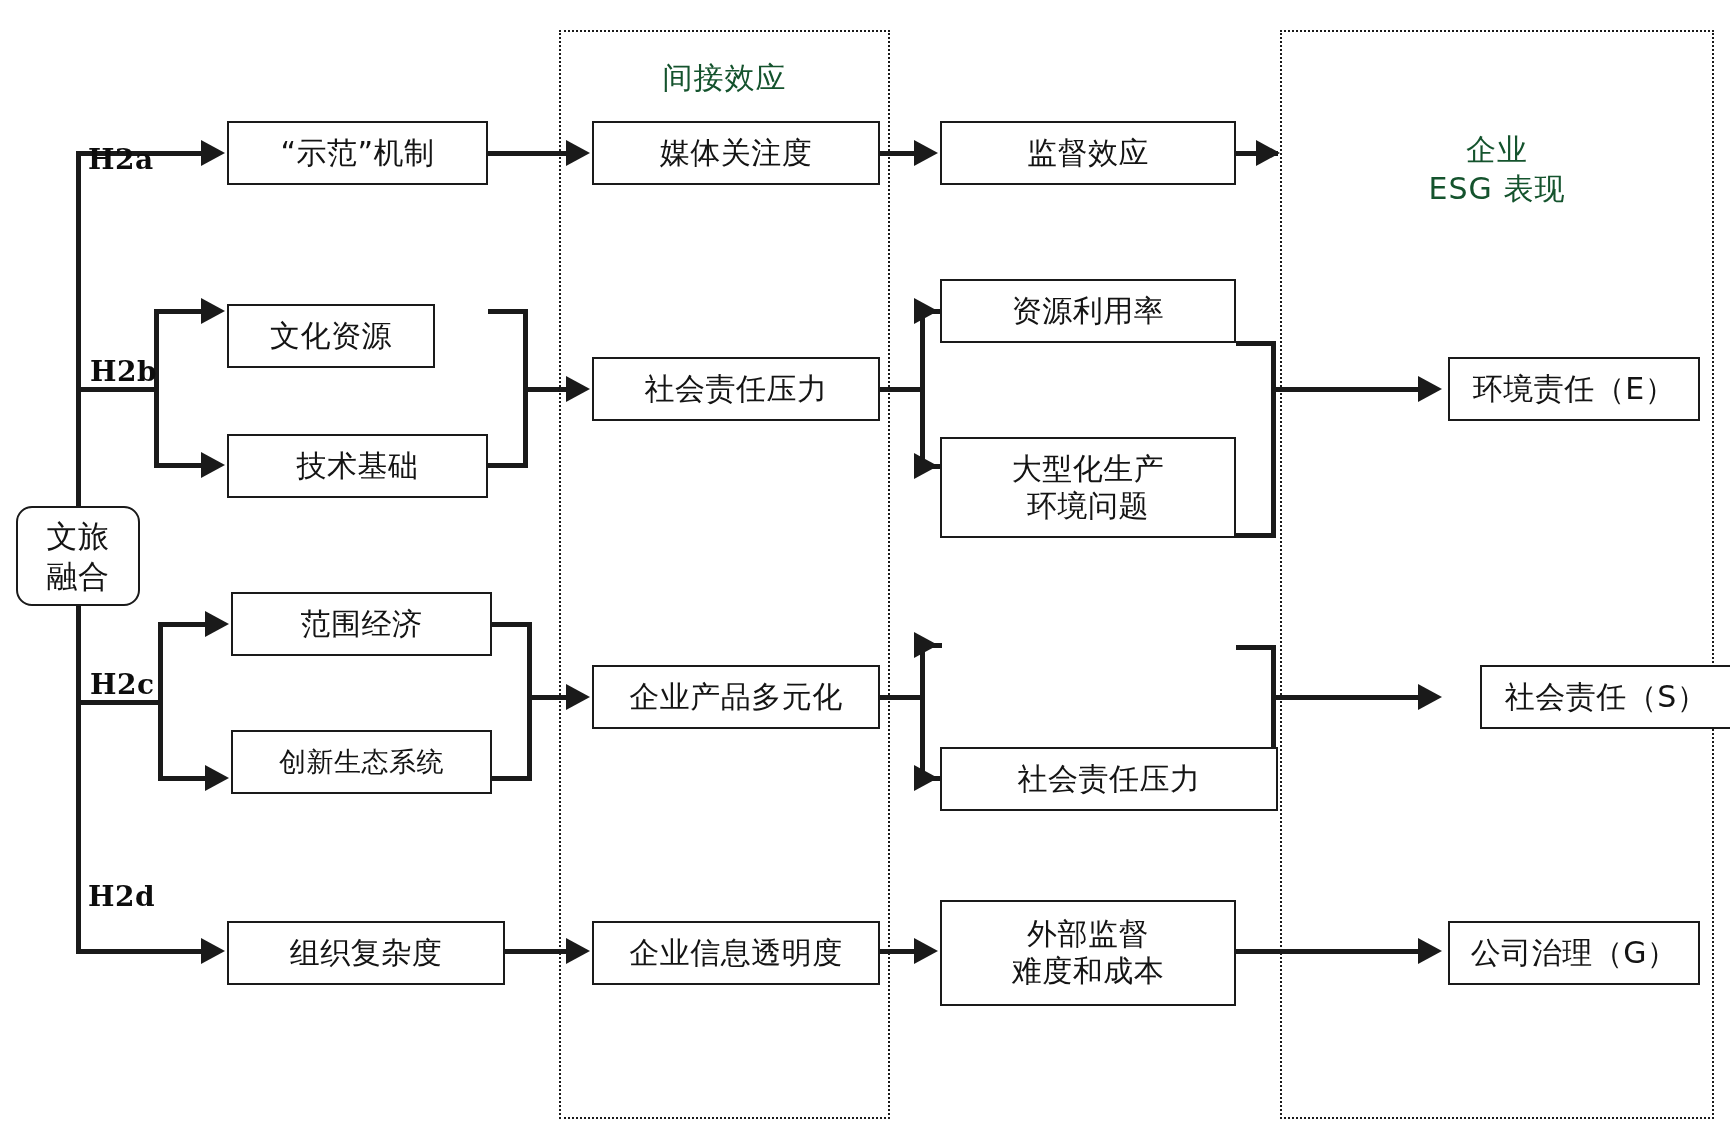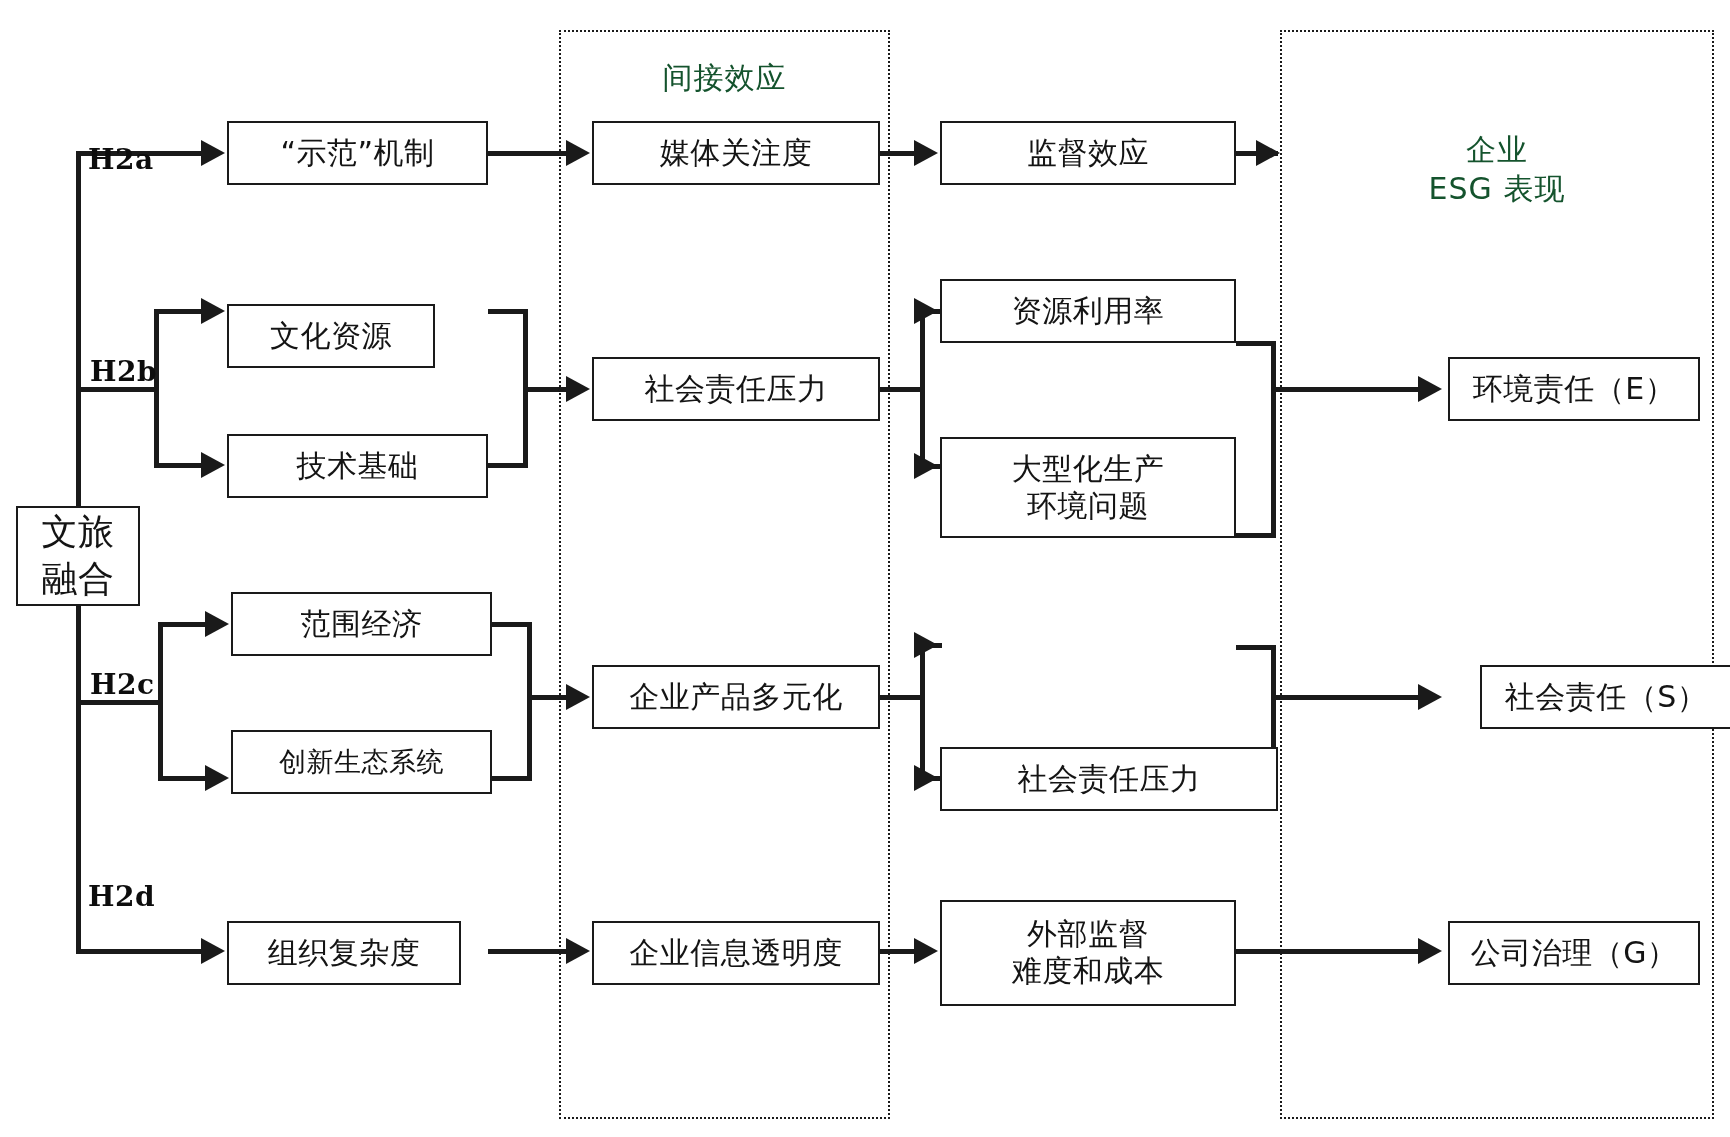--- a/index.html
+++ b/index.html
@@ -32,22 +32,23 @@
     font-size: 30px;
     line-height: 1.22;
     letter-spacing: 0.5px;
     z-index: 5;
     white-space: pre-line;
   }
   .box.small {
     font-size: 27px;
   }
   .box.srcbox {
-    font-size: 36px;
+    font-size: 31px;
     line-height: 1.3;
+    border-radius: 16px;
   }
   
   .dotted {
     position: absolute;
     box-sizing: border-box;
     border: 2px dotted #1a1a1a;
     background: transparent;
     z-index: 1;
   }
   .grouplabel {
@@ -115,21 +116,21 @@
   <div class="box" style="left:227px; top:121px; width:261px; height:64px;">“示范”机制</div>
 
   <div class="box" style="left:227px; top:285px; width:208px; height:64px;margin-top:19px;">文化资源</div>
 
   <div class="box" style="left:227px; top:434px; width:261px; height:64px;">技术基础</div>
 
   <div class="box" style="left:231px; top:592px; width:261px; height:64px;">范围经济</div>
 
   <div class="box small" style="left:231px; top:730px; width:261px; height:64px;">创新生态系统</div>
 
-  <div class="box" style="left:227px; top:921px; width:234px; height:64px;text-align:right;">组织复杂度</div>
+  <div class="box" style="left:227px; top:921px; width:278px; height:64px;text-align:right;">组织复杂度</div>
 
   <div class="box" style="left:592px; top:121px; width:288px; height:64px;">媒体关注度</div>
 
   <div class="box" style="left:592px; top:357px; width:288px; height:64px;">社会责任压力</div>
 
   <div class="box" style="left:592px; top:665px; width:288px; height:64px;">企业产品多元化</div>
 
   <div class="box" style="left:592px; top:921px; width:288px; height:64px;">企业信息透明度</div>
 
   <div class="box" style="left:940px; top:121px; width:296px; height:64px;">监督效应</div>

